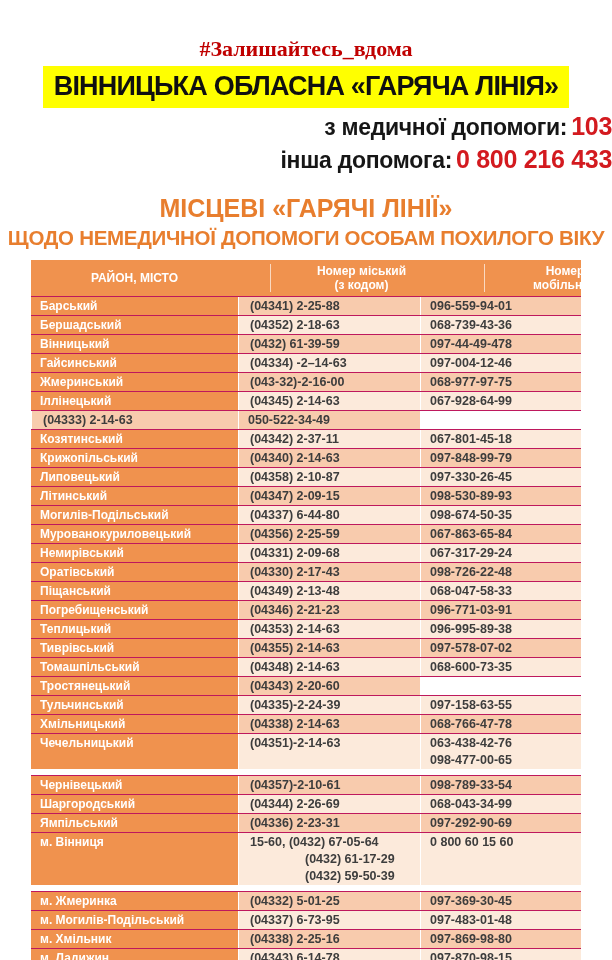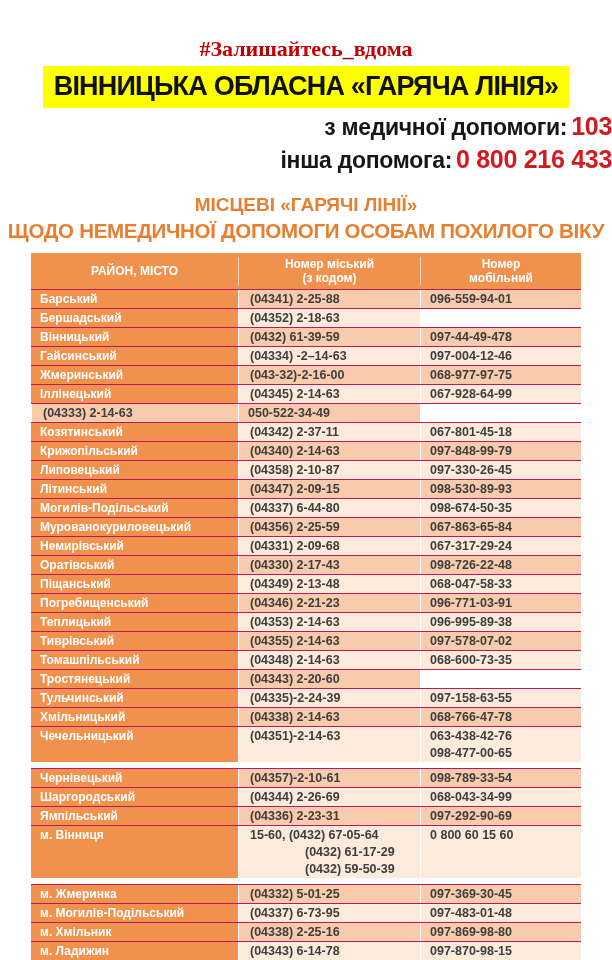--- a/index.html
+++ b/index.html
@@ -53,21 +53,21 @@
   .phone-line .num {
     color: var(--red-num);
     font-size: 25px;
     margin-left: 4px;
   }
   .subtitle1 {
     margin-top: 20px;
     text-align: center;
     color: var(--orange-text);
     font-weight: bold;
-    font-size: 19px;
+    font-size: 25px;
   }
   .subtitle2 {
     margin-top: 3px;
     text-align: center;
     color: var(--orange-text);
     font-weight: bold;
     font-size: 20.5px;
     letter-spacing: -0.3px;
     white-space: nowrap;
   }
@@ -77,20 +77,21 @@
     display: grid;
     grid-template-columns: 207px 182px 161px;
     background: var(--orange);
     color: #fff;
     font-weight: bold;
     font-size: 12px;
     text-align: center;
     align-items: center;
     min-height: 36px;
     padding: 3px 0;
+    gap: 32px;
   }
   .thead .hcell { white-space: pre-line; line-height: 14px; }
   .thead .hcell + .hcell { border-left: 1px solid rgba(255,255,255,.65); }
 
   .row {
     display: grid;
     grid-template-columns: 207px 182px 161px;
     border-top: 1px solid #be185d;
   }
   .row.gap { margin-top: 6px; }
@@ -166,20 +167,23 @@
             <div class="line">096-559-94-01</div>
           </div>
         </div>
         <div class="row light">
           <div class="cell c1">
             <div class="line">Бершадський</div>
           </div>
           <div class="cell c2">
             <div class="line">(04352) 2-18-63</div>
           </div>
+          <div class="cell c3">
+            <div class="line">068-739-43-36</div>
+          </div>
         </div>
         <div class="row dark">
           <div class="cell c1">
             <div class="line">Вінницький</div>
           </div>
           <div class="cell c2">
             <div class="line">(0432) 61-39-59</div>
           </div>
           <div class="cell c3">
             <div class="line">097-44-49-478</div>

